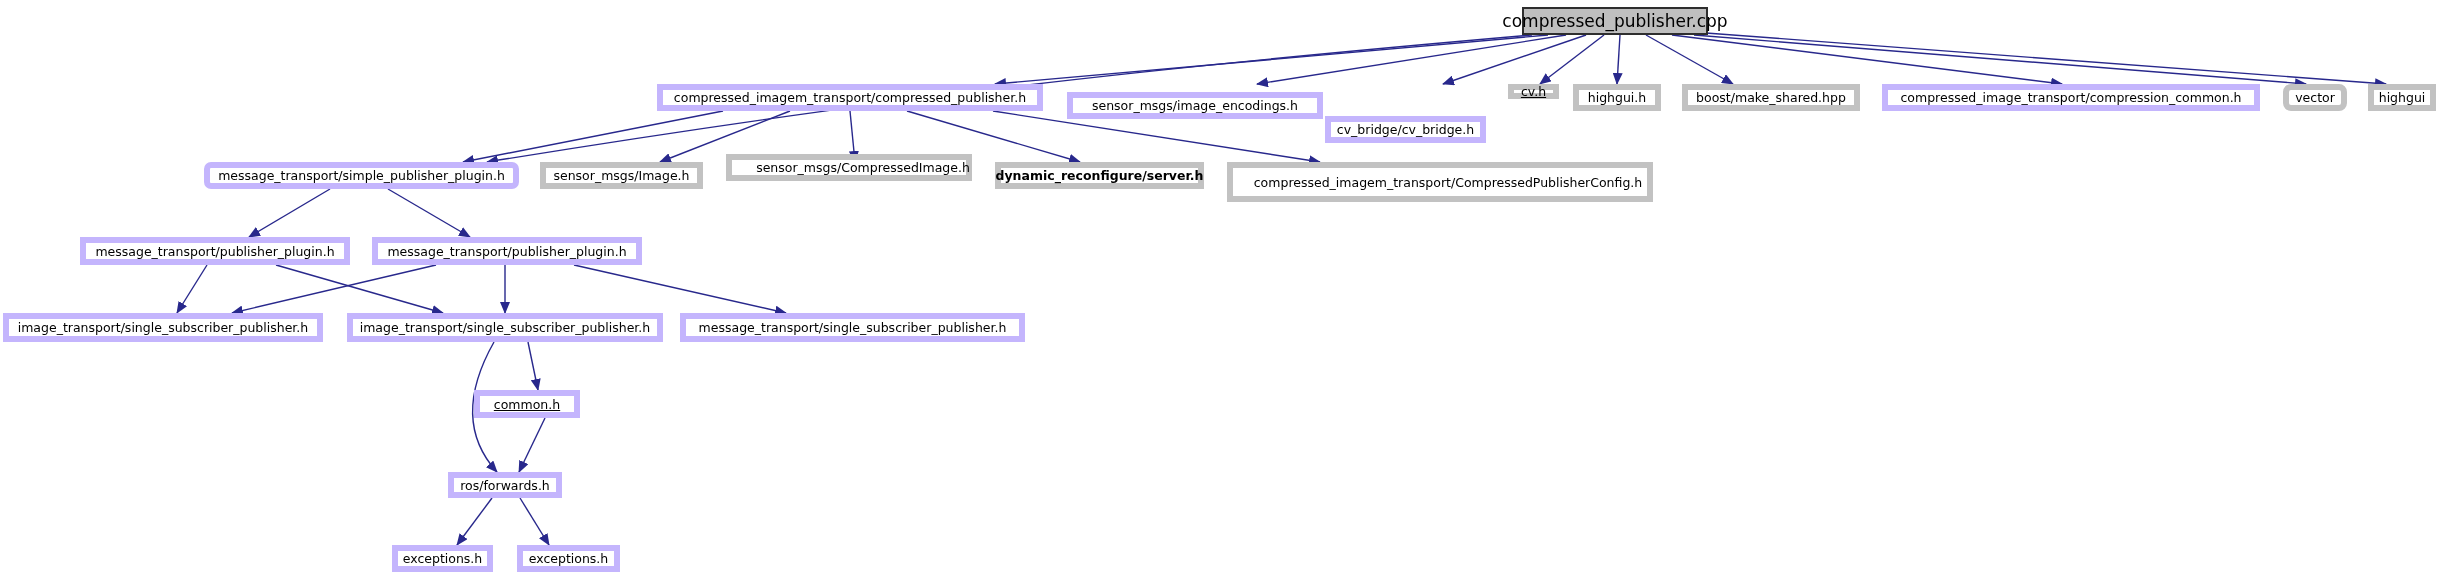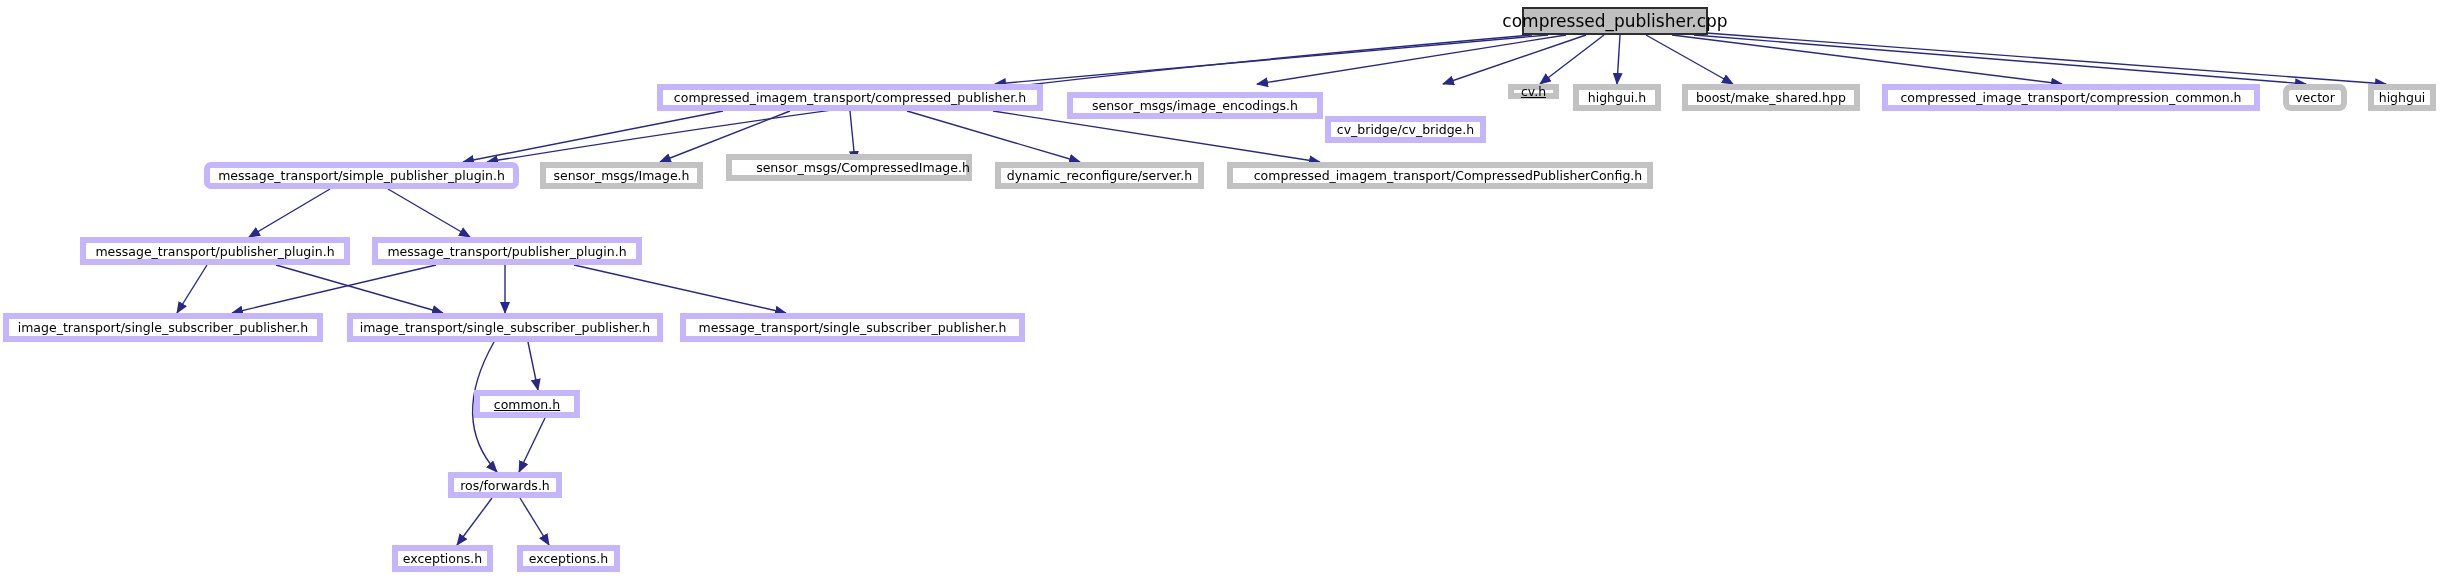--- a/index.html
+++ b/index.html
@@ -72,22 +72,22 @@
       <div class="node internal" style="left: 1325px; top: 84px; width: 161px; height: 27px; margin-top: 32px;">cv_bridge/cv_bridge.h</div>
       <div class="node external" style="left: 1508px; top: 84px; width: 51px; height: 15px; text-decoration: underline;">cv.h</div>
       <div class="node external" style="left: 1573px; top: 84px; width: 88px; height: 27px; text-align: right;">highgui.h</div>
       <div class="node external" style="left: 1682px; top: 84px; width: 178px; height: 27px;">boost/make_shared.hpp</div>
       <div class="node internal" style="left: 1882px; top: 84px; width: 378px; height: 27px;">compressed_image_transport/compression_common.h</div>
       <div class="node external" style="left: 2283px; top: 84px; width: 64px; height: 27px; border-radius: 8px;">vector</div>
       <div class="node external" style="left: 2368px; top: 84px; width: 68px; height: 27px;">highgui</div>
       <div class="node internal" style="left: 204px; top: 162px; width: 315px; height: 27px; border-radius: 7px;">message_transport/simple_publisher_plugin.h</div>
       <div class="node external" style="left: 540px; top: 162px; width: 163px; height: 27px;">sensor_msgs/Image.h</div>
       <div class="node external" style="left: 726px; top: 154px; width: 246px; height: 27px; padding-left: 28px;">sensor_msgs/CompressedImage.h</div>
-      <div class="node external" style="left: 995px; top: 162px; width: 209px; height: 27px;">dynamic_reconfigure/server.h</div>
-      <div class="node external" style="left: 1227px; top: 162px; width: 426px; height: 27px; padding-left: 16px;">compressed_imagem_transport/CompressedPublisherConfig.h</div>
+      <div class="node external" style="left: 995px; top: 162px; width: 209px; height: 27px; font-weight: bold;">dynamic_reconfigure/server.h</div>
+      <div class="node external" style="left: 1227px; top: 162px; width: 426px; height: 40px; padding-left: 16px;">compressed_imagem_transport/CompressedPublisherConfig.h</div>
       <div class="node internal" style="left: 80px; top: 237px; width: 270px; height: 28px;">message_transport/publisher_plugin.h</div>
       <div class="node internal" style="left: 372px; top: 237px; width: 270px; height: 28px;">message_transport/publisher_plugin.h</div>
       <div class="node internal" style="left: 3px; top: 313px; width: 320px; height: 29px;">image_transport/single_subscriber_publisher.h</div>
       <div class="node internal" style="left: 347px; top: 313px; width: 316px; height: 29px;">image_transport/single_subscriber_publisher.h</div>
       <div class="node internal" style="left: 680px; top: 313px; width: 345px; height: 29px;">message_transport/single_subscriber_publisher.h</div>
       <div class="node internal" style="left: 474px; top: 390px; width: 106px; height: 28px; text-decoration: underline;">common.h</div>
       <div class="node internal" style="left: 448px; top: 472px; width: 114px; height: 26px;">ros/forwards.h</div>
       <div class="node internal" style="left: 392px; top: 545px; width: 101px; height: 27px;">exceptions.h</div>
       <div class="node internal" style="left: 517px; top: 545px; width: 103px; height: 27px;">exceptions.h</div>
     </div>

